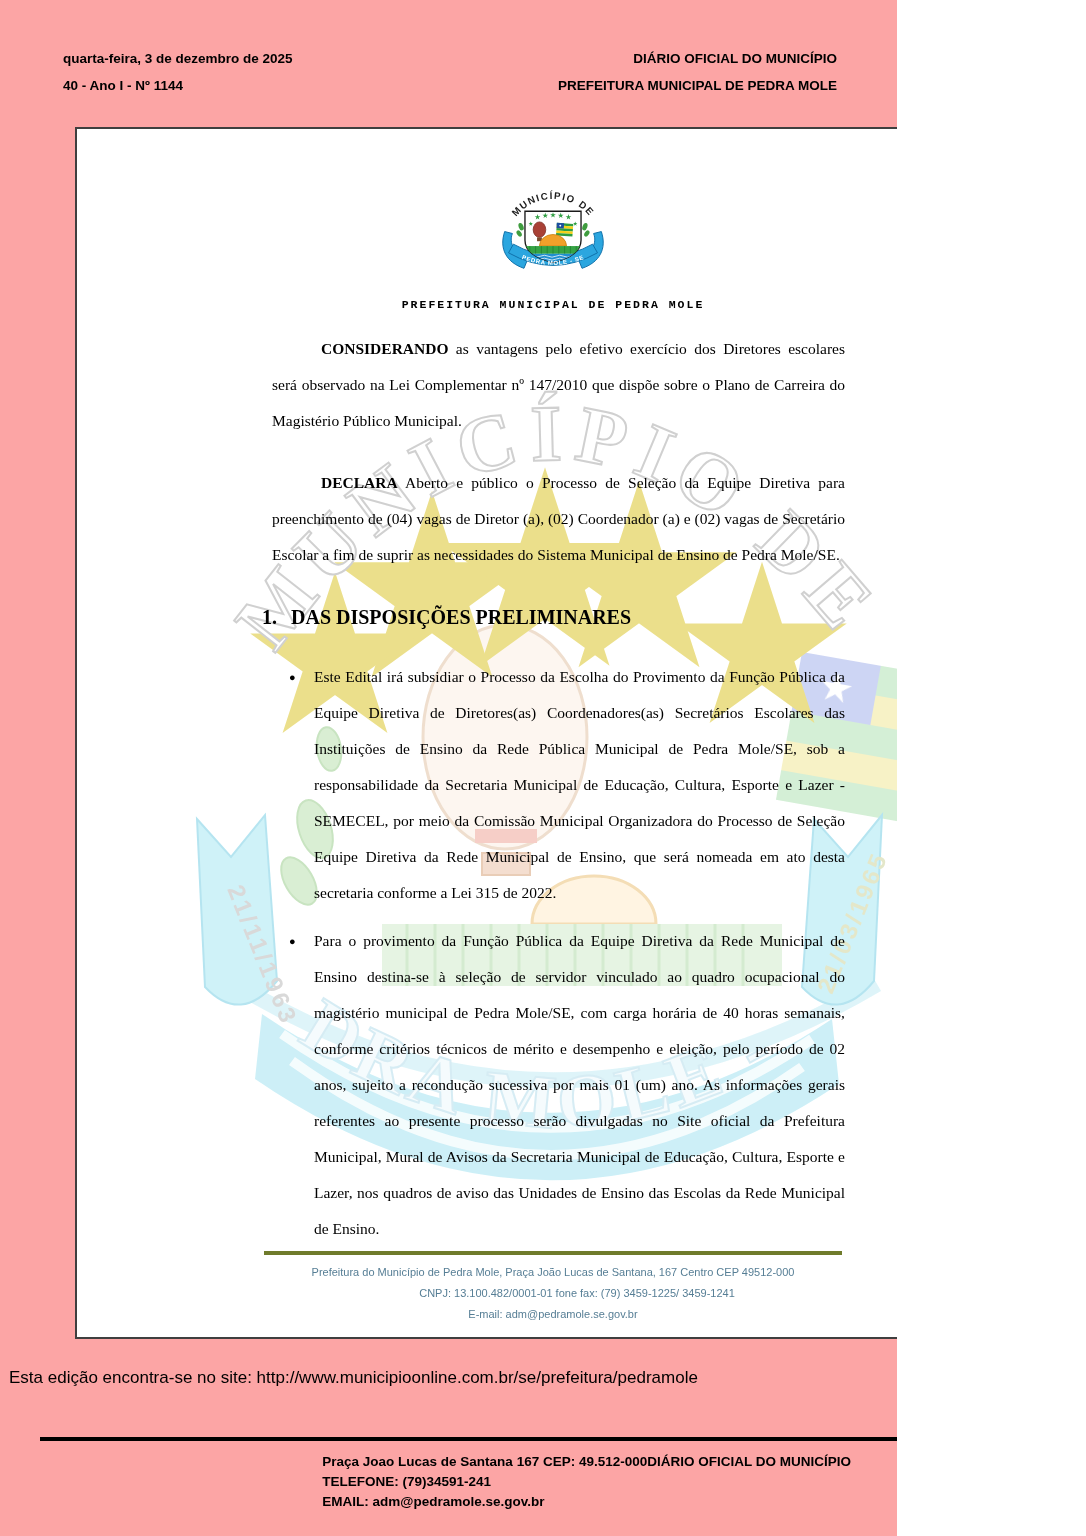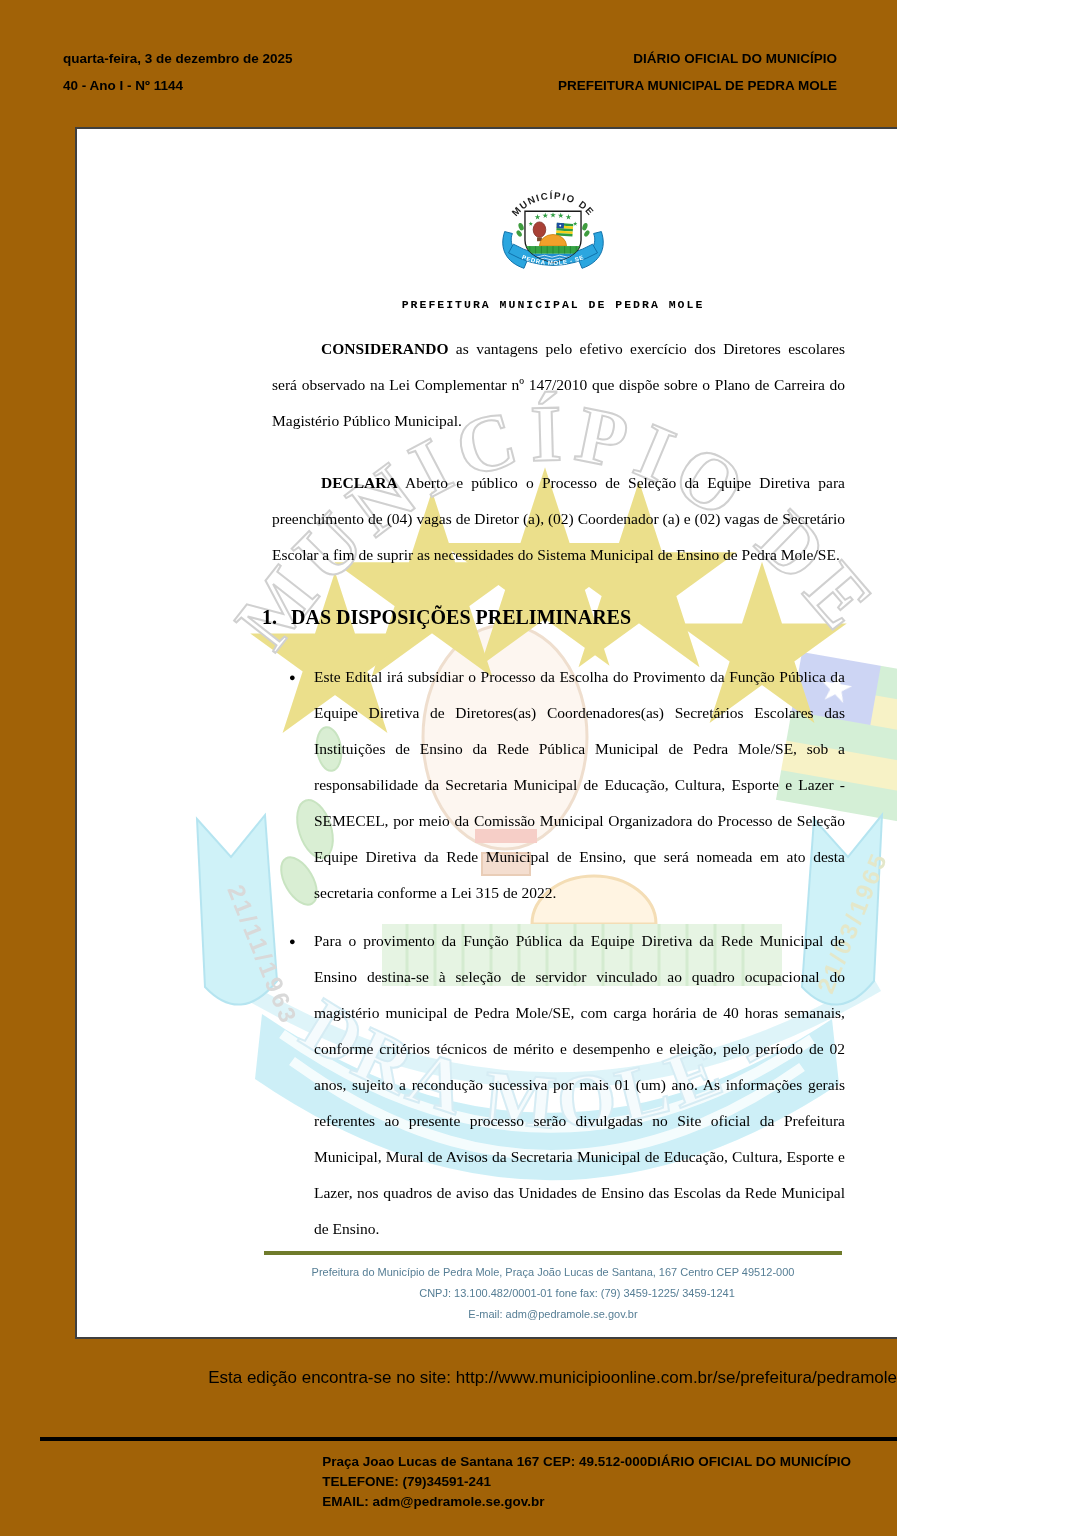--- a/index.html
+++ b/index.html
@@ -1,16 +1,16 @@
 <!DOCTYPE html>
 <html><head>
 <meta charset="utf-8">
 <style>
   html,body{margin:0;padding:0;background:#fff;}
-  .page{position:relative;width:897px;height:1536px;background:#a16207;overflow:hidden;
+  .page{position:relative;width:897px;height:1536px;background:#fca5a5;overflow:hidden;
         font-family:"Liberation Sans",sans-serif;color:#000;}
   
   .top-header{position:absolute;top:52px;left:63px;right:60px;display:flex;
               justify-content:space-between;font-weight:bold;font-size:13.5px;}
   .top-header .hl div{line-height:14px;margin-bottom:13px;}
   .top-header .hr{text-align:right;}
   .top-header .hr div{line-height:14px;margin-bottom:13px;}
   
   .page-box{position:absolute;left:75px;top:127px;width:952px;height:1208px;
             border:2px solid #3f3f3f;background:#fff;}
@@ -30,21 +30,21 @@
   .doc-heading .num{margin-right:14px;}
   .bullet-item{display:flex;margin:0 0 12px 27px;}
   .bullet-marker{width:25px;flex:none;font-size:11px;line-height:36px;}
   .bullet-text{flex:1;text-align:justify;line-height:36px;}
   .inner-footer{position:absolute;left:0;right:0;bottom:68px;text-align:center;}
   .inner-rule{width:578px;height:4px;margin:0 auto 7px auto;}
   .inner-footer .ifl{font-family:Liberation Sans, sans-serif;font-size:11px;line-height:21px;}
   
   .watermark{position:absolute;inset:0;z-index:0;pointer-events:none;}
   
-  .site-note{position:absolute;top:1368px;left:0;width:100%;text-align:right;font-size:17px;}
+  .site-note{position:absolute;top:1368px;left:0;width:100%;text-align:left;font-size:17px;padding-left:9px;}
   .bottom-rule{position:absolute;top:1437px;left:40px;width:1007px;height:4px;background:#000;}
   .bottom-footer{position:absolute;top:1452px;left:40px;right:46px;display:flex;
                  justify-content:flex-end;font-weight:bold;font-size:13.5px;}
   .bottom-footer .bfl div{line-height:20px;}
   .bottom-footer .bfr{text-align:right;line-height:20px;}
 </style>
 </head>
 <body>
 
 <div class="page">

